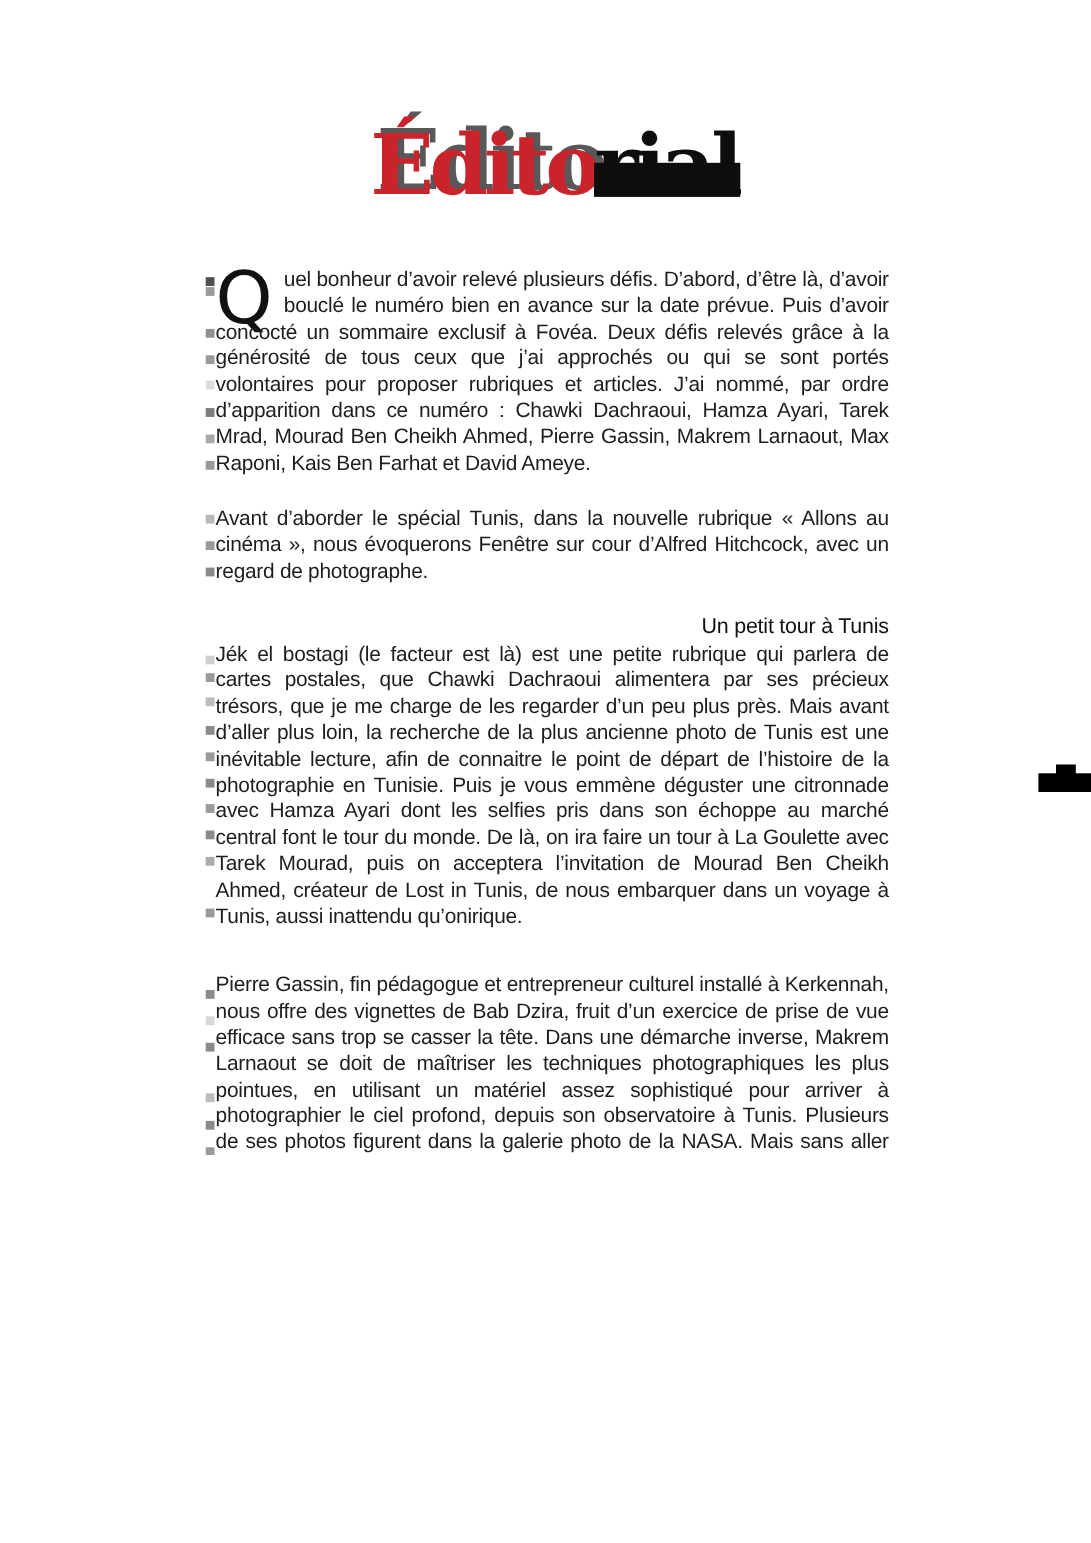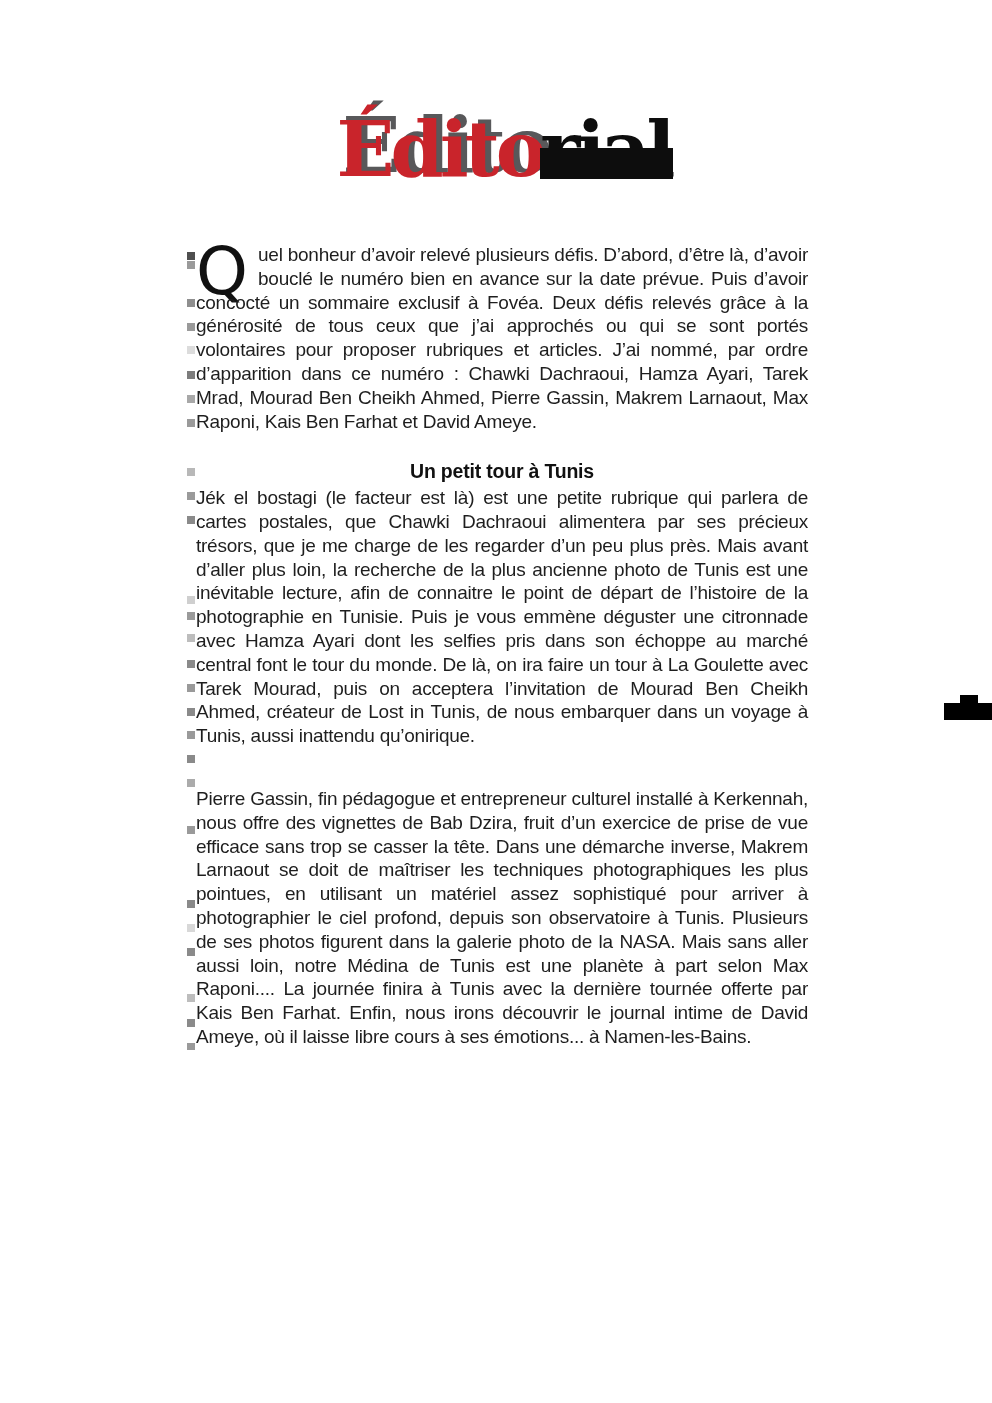--- a/index.html
+++ b/index.html
@@ -50,24 +50,24 @@
     color:#1e1e1e;
     text-align:justify;
   }
   .para{margin:0 0 26px 0;}
   .para.p1{margin-bottom:27px;}
   .para.p3{margin-bottom:39px;}
   .para.p4{margin-bottom:28px;}
   .para.p5{margin-bottom:0;}
   .subhead{
     font-size:19.5px;
-    font-weight:bold;
+    font-weight:normal;
     color:#111;
     margin:0 0 2px 0;
-    text-align:center;
+    text-align:right;
     letter-spacing:-0.2px;
   }
   .signature{
     margin:0 0 26px 0;
     text-align:right;
     color:#1e1e1e;
   }
   .dropcap{
     float:left;
     width:56px;height:47px;
@@ -103,20 +103,21 @@
 <body>
 
 <div class="page">
 
   <header class="title"><span class="t-red">Édito</span><span class="t-black">rial</span></header>
 
   <main class="article">
 
     <p class="para p1"><span class="dropcap">Q</span><span>uel bonheur d’avoir relevé plusieurs défis. D’abord, d’être là, d’avoir bouclé le numéro bien en avance sur la date prévue. Puis d’avoir concocté un sommaire exclusif à Fovéa. Deux défis relevés grâce à la générosité de tous ceux que j’ai approchés ou qui se sont portés volontaires pour proposer rubriques et articles. J’ai nommé, par ordre d’apparition dans ce numéro : Chawki Dachraoui, Hamza Ayari, Tarek Mrad, Mourad Ben Cheikh Ahmed, Pierre Gassin, Makrem Larnaout, Max Raponi, Kais Ben Farhat et David Ameye.</span></p>
 
+    <p class="para p2">Avant d’aborder le spécial Tunis, dans la nouvelle rubrique « Allons au cinéma », nous évoquerons Fenêtre sur cour d’Alfred Hitchcock, avec un regard de photographe.</p>
 
     <h2 class="subhead">Un petit tour à Tunis</h2>
 
     <p class="para p3">Jék el bostagi (le facteur est là) est une petite rubrique qui parlera de cartes postales, que Chawki Dachraoui alimentera par ses précieux trésors, que je me charge de les regarder d’un peu plus près. Mais avant d’aller plus loin, la recherche de la plus ancienne photo de Tunis est une inévitable lecture, afin de connaitre le point de départ de l’histoire de la photographie en Tunisie. Puis je vous emmène déguster une citronnade avec Hamza Ayari dont les selfies pris dans son échoppe au marché central font le tour du monde. De là, on ira faire un tour à La Goulette avec Tarek Mourad, puis on acceptera l’invitation de Mourad Ben Cheikh Ahmed, créateur de Lost in Tunis, de nous embarquer dans un voyage à Tunis, aussi inattendu qu’onirique.</p>
 
     <p class="para p4">Pierre Gassin, fin pédagogue et entrepreneur culturel installé à Kerkennah, nous offre des vignettes de Bab Dzira, fruit d’un exercice de prise de vue efficace sans trop se casser la tête. Dans une démarche inverse, Makrem Larnaout se doit de maîtriser les techniques photographiques les plus pointues, en utilisant un matériel assez sophistiqué pour arriver à photographier le ciel profond, depuis son observatoire à Tunis. Plusieurs de ses photos figurent dans la galerie photo de la NASA. Mais sans aller aussi loin, notre Médina de Tunis est une planète à part selon Max Raponi.... La journée finira à Tunis avec la dernière tournée offerte par Kais Ben Farhat. Enfin, nous irons découvrir le journal intime de David Ameye, où il laisse libre cours à ses émotions... à Namen-les-Bains.</p>
 
     <p class="signature">Hamideddine Bouali</p>
 
 

